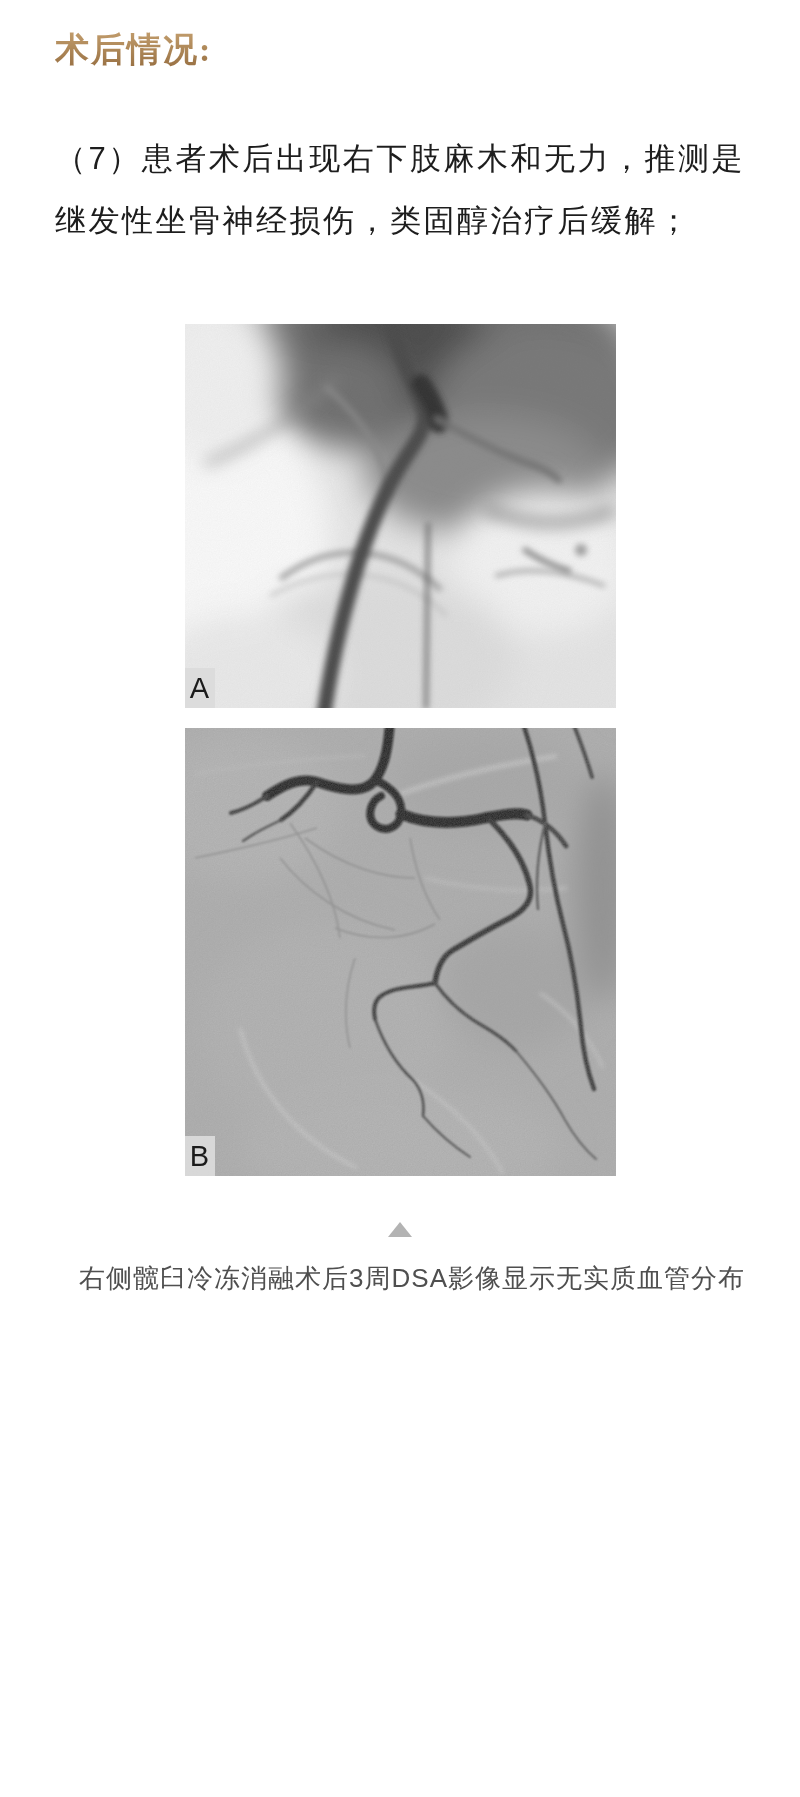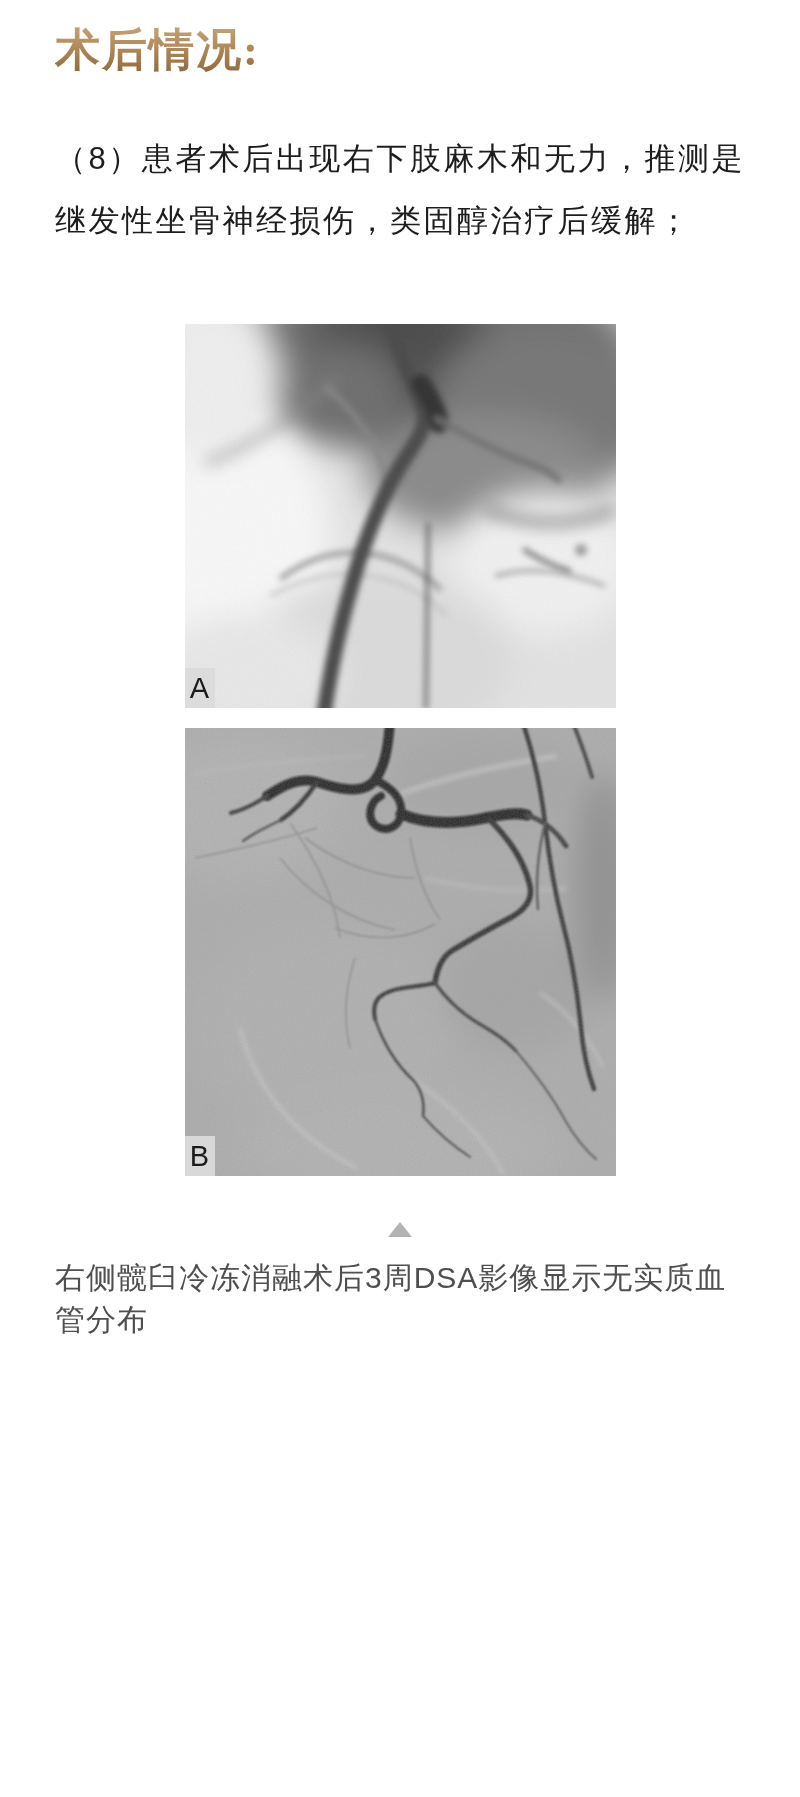--- a/index.html
+++ b/index.html
@@ -11,21 +11,21 @@
     font-family: "Liberation Sans", sans-serif;
   }
   .page { width: 800px; height: 1797px; position: relative; }
 
   .content { padding: 0 55px; }
 
   .title {
     margin: 24px 0 0 0;
     font-family: "Liberation Serif", serif;
     font-weight: bold;
-    font-size: 45px;
+    font-size: 34px;
     line-height: 52px;
     letter-spacing: 2px;
     color: #a8814f;
     background: linear-gradient(180deg, #c9a474 0%, #b08a5a 45%, #8f663a 100%);
     -webkit-background-clip: text;
     background-clip: text;
     -webkit-text-fill-color: transparent;
     display: inline-block;
   }
   .title-row { height: 76px; }
@@ -68,39 +68,39 @@
   .tri {
     width: 0; height: 0;
     border-left: 12px solid transparent;
     border-right: 12px solid transparent;
     border-bottom: 15px solid #b3b3b3;
     margin: 46px auto 0 auto;
   }
 
   figcaption {
     margin-top: 20px;
-    text-align: left;
+    text-align: right;
     color: #4f4f4f;
-    font-size: 30px;
+    font-size: 26px;
     line-height: 42px;
     letter-spacing: 1px;
     font-family: "Liberation Sans", sans-serif;
   }
 </style>
 </head>
 <body>
 
 <div class="page">
   <div class="content">
 
     <div class="title-row">
       <h1 class="title">术后情况:</h1>
     </div>
 
-    <p class="body-para para-1">（8）患者术后出现右下肢麻木和无力，推测是继发性坐骨神经损伤，类固醇治疗后缓解；</p>
+    <p class="body-para para-1">（7）患者术后出现右下肢麻木和无力，推测是继发性坐骨神经损伤，类固醇治疗后缓解；</p>
 
     <figure class="fig">
 
       <div class="imgwrap a">
         <svg width="431" height="384" viewBox="0 0 431 384" xmlns="http://www.w3.org/2000/svg">
           <defs>
             <filter id="ga3" x="-30%" y="-30%" width="160%" height="160%">
                 <feGaussianBlur stdDeviation="3"></feGaussianBlur>
               </filter>
             <filter id="ga8" x="-40%" y="-40%" width="180%" height="180%">

